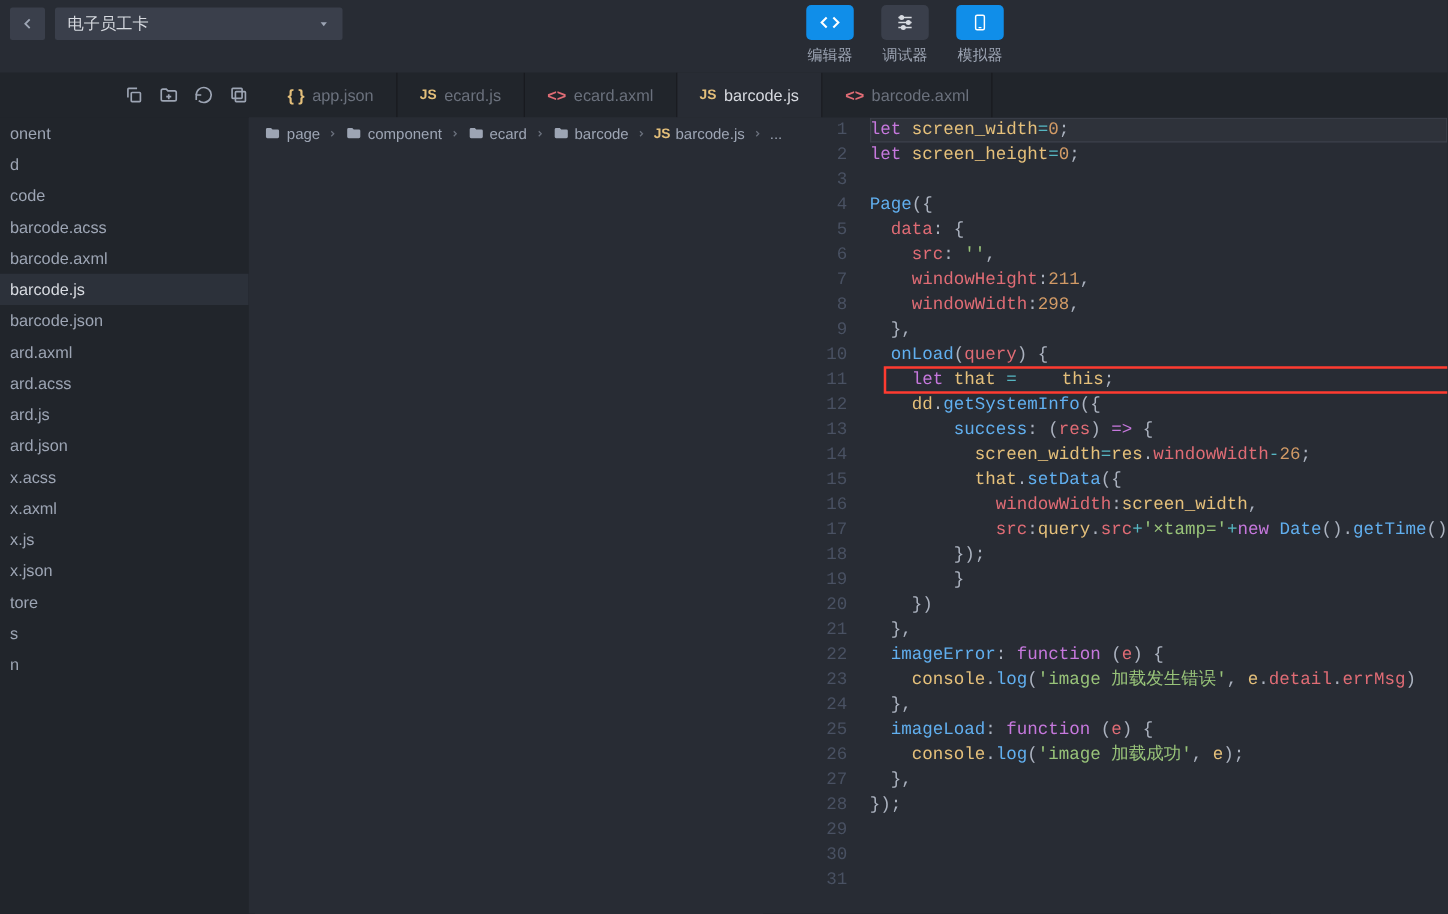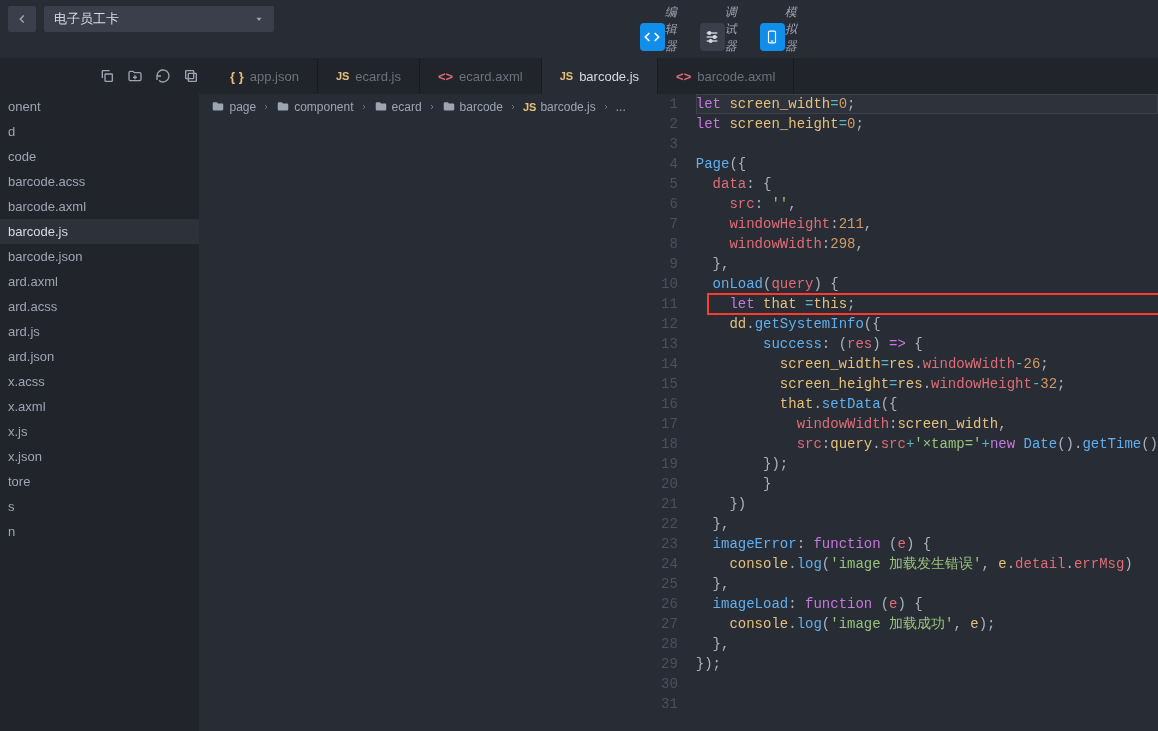--- a/index.html
+++ b/index.html
@@ -53,24 +53,23 @@
 .mode-buttons {
   position: absolute;
   left: 640px;
   top: 4px;
   display: flex;
   gap: 12px;
 }
 .mode-btn {
   width: 48px;
   display: flex;
-  flex-direction: row;
-  align-items: flex-end;
-  cursor: pointer;
-  font-style: italic;
+  flex-direction: column;
+  align-items: center;
+  cursor: pointer;
 }
 .mode-btn-icon {
   width: 38px;
   height: 28px;
   border-radius: 4px;
   display: flex;
   align-items: center;
   justify-content: center;
   margin-bottom: 4px;
 }
@@ -201,21 +200,21 @@
 
 .kw { color: #c678dd; }
 .prop { color: #e06c75; }
 .var { color: #e5c07b; }
 .num { color: #d19a66; }
 .str { color: #98c379; }
 .fn { color: #61afef; }
 .op { color: #56b6c2; }
 .pn { color: #abb2bf; }
 .param { color: #e06c75; }
-.this { color: #e5c07b; }
+.this { color: #e5c07b; margin-left: 36px; }
 
 svg { display: block; }
 </style>
 </head>
 <body>
 
 <div class="top-toolbar">
   <div class="left-controls">
     <div class="square-btn">
       <svg width="14" height="14" viewBox="0 0 24 24" fill="none" stroke="#9da5b4" stroke-width="2.5">
@@ -440,21 +439,20 @@
           <div class="code-line"><span class="pn">  </span><span class="prop">data</span><span class="pn">: {</span></div>
           <div class="code-line"><span class="pn">    </span><span class="prop">src</span><span class="pn">: </span><span class="str">''</span><span class="pn">,</span></div>
           <div class="code-line"><span class="pn">    </span><span class="prop">windowHeight</span><span class="pn">:</span><span class="num">211</span><span class="pn">,</span></div>
           <div class="code-line"><span class="pn">    </span><span class="prop">windowWidth</span><span class="pn">:</span><span class="num">298</span><span class="pn">,</span></div>
           <div class="code-line"><span class="pn">  },</span></div>
           <div class="code-line"><span class="pn">  </span><span class="fn">onLoad</span><span class="pn">(</span><span class="param">query</span><span class="pn">) {</span></div>
           <div class="code-line"><span class="pn">    </span><span class="kw">let</span><span class="pn"> </span><span class="var">that</span><span class="pn"> </span><span class="op">=</span><span class="this">this</span><span class="pn">;</span></div>
           <div class="code-line"><span class="pn">    </span><span class="var">dd</span><span class="pn">.</span><span class="fn">getSystemInfo</span><span class="pn">({</span></div>
           <div class="code-line"><span class="pn">        </span><span class="fn">success</span><span class="pn">: (</span><span class="param">res</span><span class="pn">) </span><span class="kw">=&gt;</span><span class="pn"> {</span></div>
           <div class="code-line"><span class="pn">          </span><span class="var">screen_width</span><span class="op">=</span><span class="var">res</span><span class="pn">.</span><span class="prop">windowWidth</span><span class="op">-</span><span class="num">26</span><span class="pn">;</span></div>
-          <div class="code-line"><span class="pn">          </span><span class="var">screen_height</span><span class="op">=</span><span class="var">res</span><span class="pn">.</span><span class="prop">windowHeight</span><span class="op">-</span><span class="num">32</span><span class="pn">;</span></div>
           <div class="code-line"><span class="pn">          </span><span class="var">that</span><span class="pn">.</span><span class="fn">setData</span><span class="pn">({</span></div>
           <div class="code-line"><span class="pn">            </span><span class="prop">windowWidth</span><span class="pn">:</span><span class="var">screen_width</span><span class="pn">,</span></div>
           <div class="code-line"><span class="pn">            </span><span class="prop">src</span><span class="pn">:</span><span class="var">query</span><span class="pn">.</span><span class="prop">src</span><span class="op">+</span><span class="str">'×tamp='</span><span class="op">+</span><span class="kw">new</span><span class="pn"> </span><span class="fn">Date</span><span class="pn">().</span><span class="fn">getTime</span><span class="pn">()</span></div>
           <div class="code-line"><span class="pn">        });</span></div>
           <div class="code-line"><span class="pn">        }</span></div>
           <div class="code-line"><span class="pn">    })</span></div>
           <div class="code-line"><span class="pn">  },</span></div>
           <div class="code-line"><span class="pn">  </span><span class="fn">imageError</span><span class="pn">: </span><span class="kw">function</span><span class="pn"> (</span><span class="param">e</span><span class="pn">) {</span></div>
           <div class="code-line"><span class="pn">    </span><span class="var">console</span><span class="pn">.</span><span class="fn">log</span><span class="pn">(</span><span class="str">'image 加载发生错误'</span><span class="pn">, </span><span class="var">e</span><span class="pn">.</span><span class="prop">detail</span><span class="pn">.</span><span class="prop">errMsg</span><span class="pn">)</span></div>
           <div class="code-line"><span class="pn">  },</span></div>

